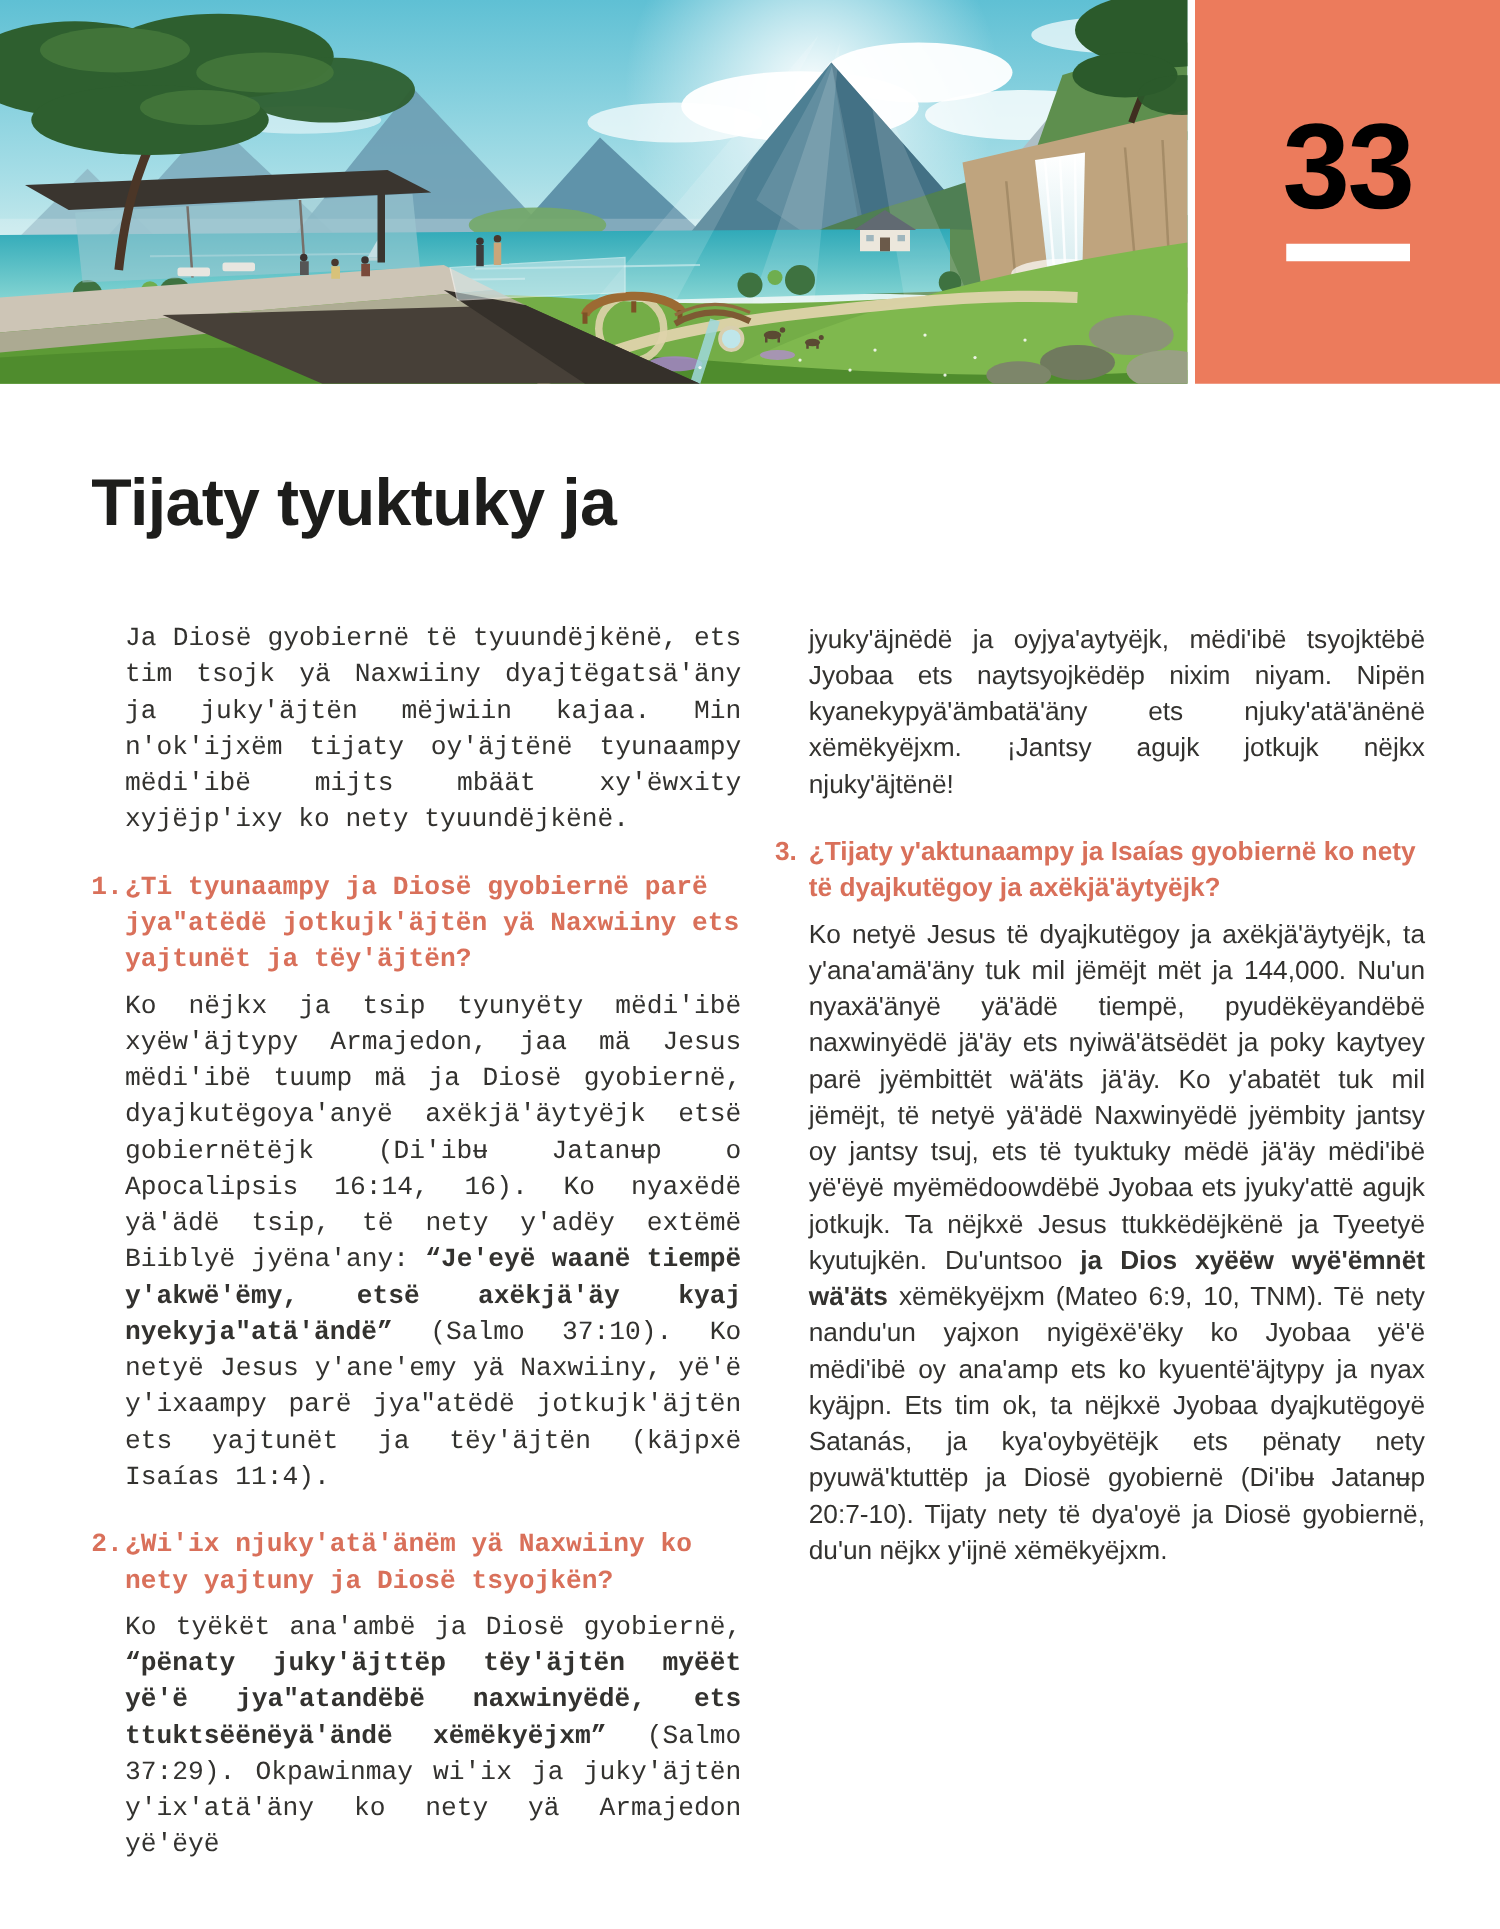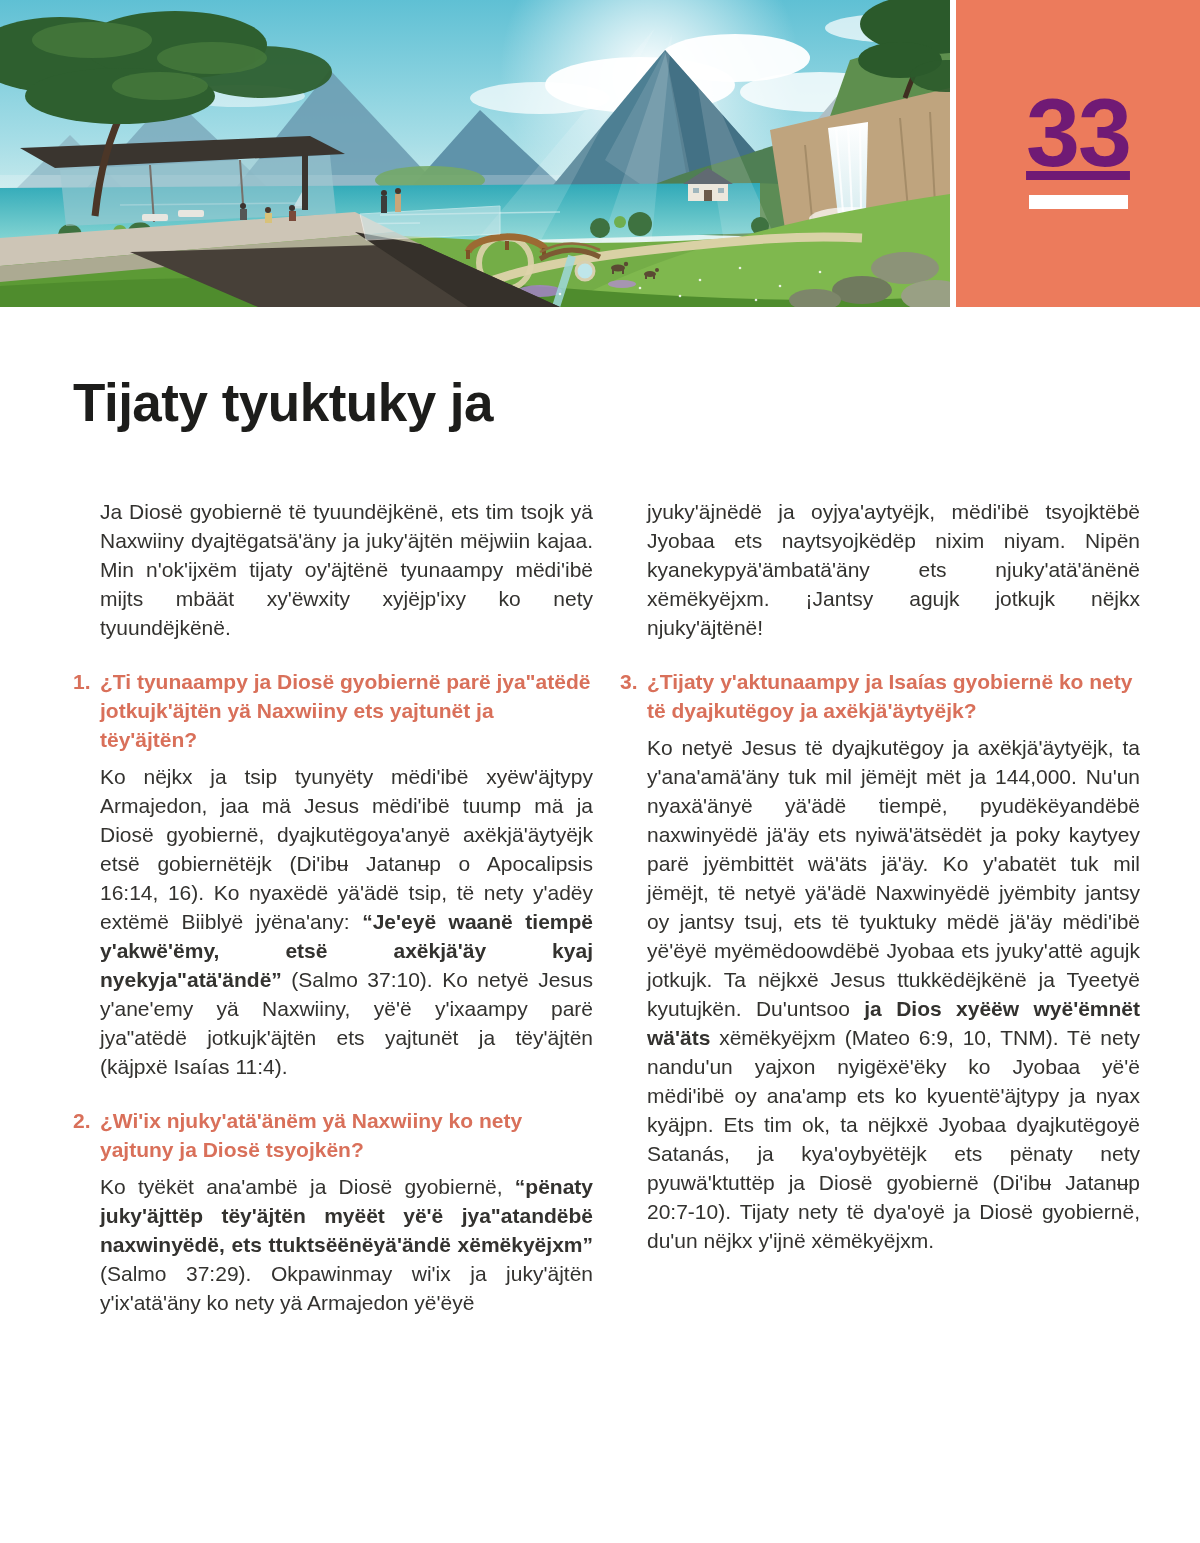--- a/index.html
+++ b/index.html
@@ -18,36 +18,36 @@
   .hero svg { display: block; width: 950px; height: 307px; }
   .lesson-box {
     position: absolute; left: 956px; top: 0;
     width: 244px; height: 307px;
     background: var(--accent, #ec7b5c);
     display: flex; flex-direction: column; align-items: center;
   }
   .lesson-number {
     margin-top: 84px;
     font-size: 97px; line-height: 1; font-weight: bold;
-    color: #701a75; letter-spacing: -2px; text-decoration: underline;
+    color: #000000; letter-spacing: -2px;
   }
   .lesson-underline {
     width: 99px; height: 14px; background: #ffffff; margin-top: 14px;
   }
   .page-title {
     position: absolute; left: 73px; top: 336px; width: 560px;
     font-weight: bold; font-size: 53px; line-height: 61px;
     letter-spacing: -0.5px; color: var(--title, #1d1d1b);
   }
   .page-title span { display: block; }
   .col {
     position: absolute; top: 497px; width: 520px;
     font-size: 21px; line-height: 29px;
   }
-  .col-left  { left: 73px; }
+  .col-left  { left: 73px; font-family: Liberation Mono, monospace; }
   .col-right { left: 620px; }
   .para {
     margin: 0 0 0 27px;
     text-align: justify;
   }
   .question {
     display: flex;
     color: var(--question, #d9705a);
     font-weight: bold;
     margin: 25px 0 8px 0;

